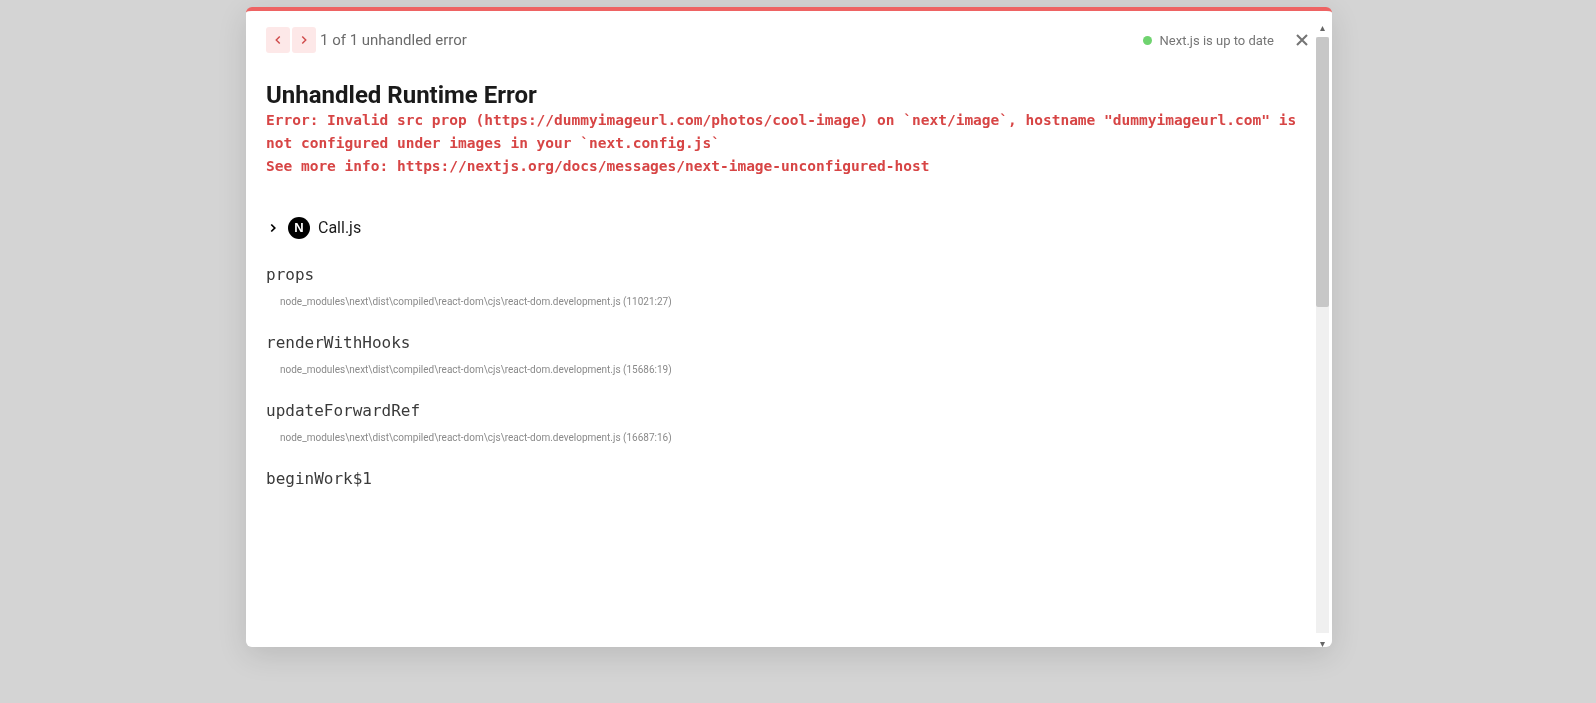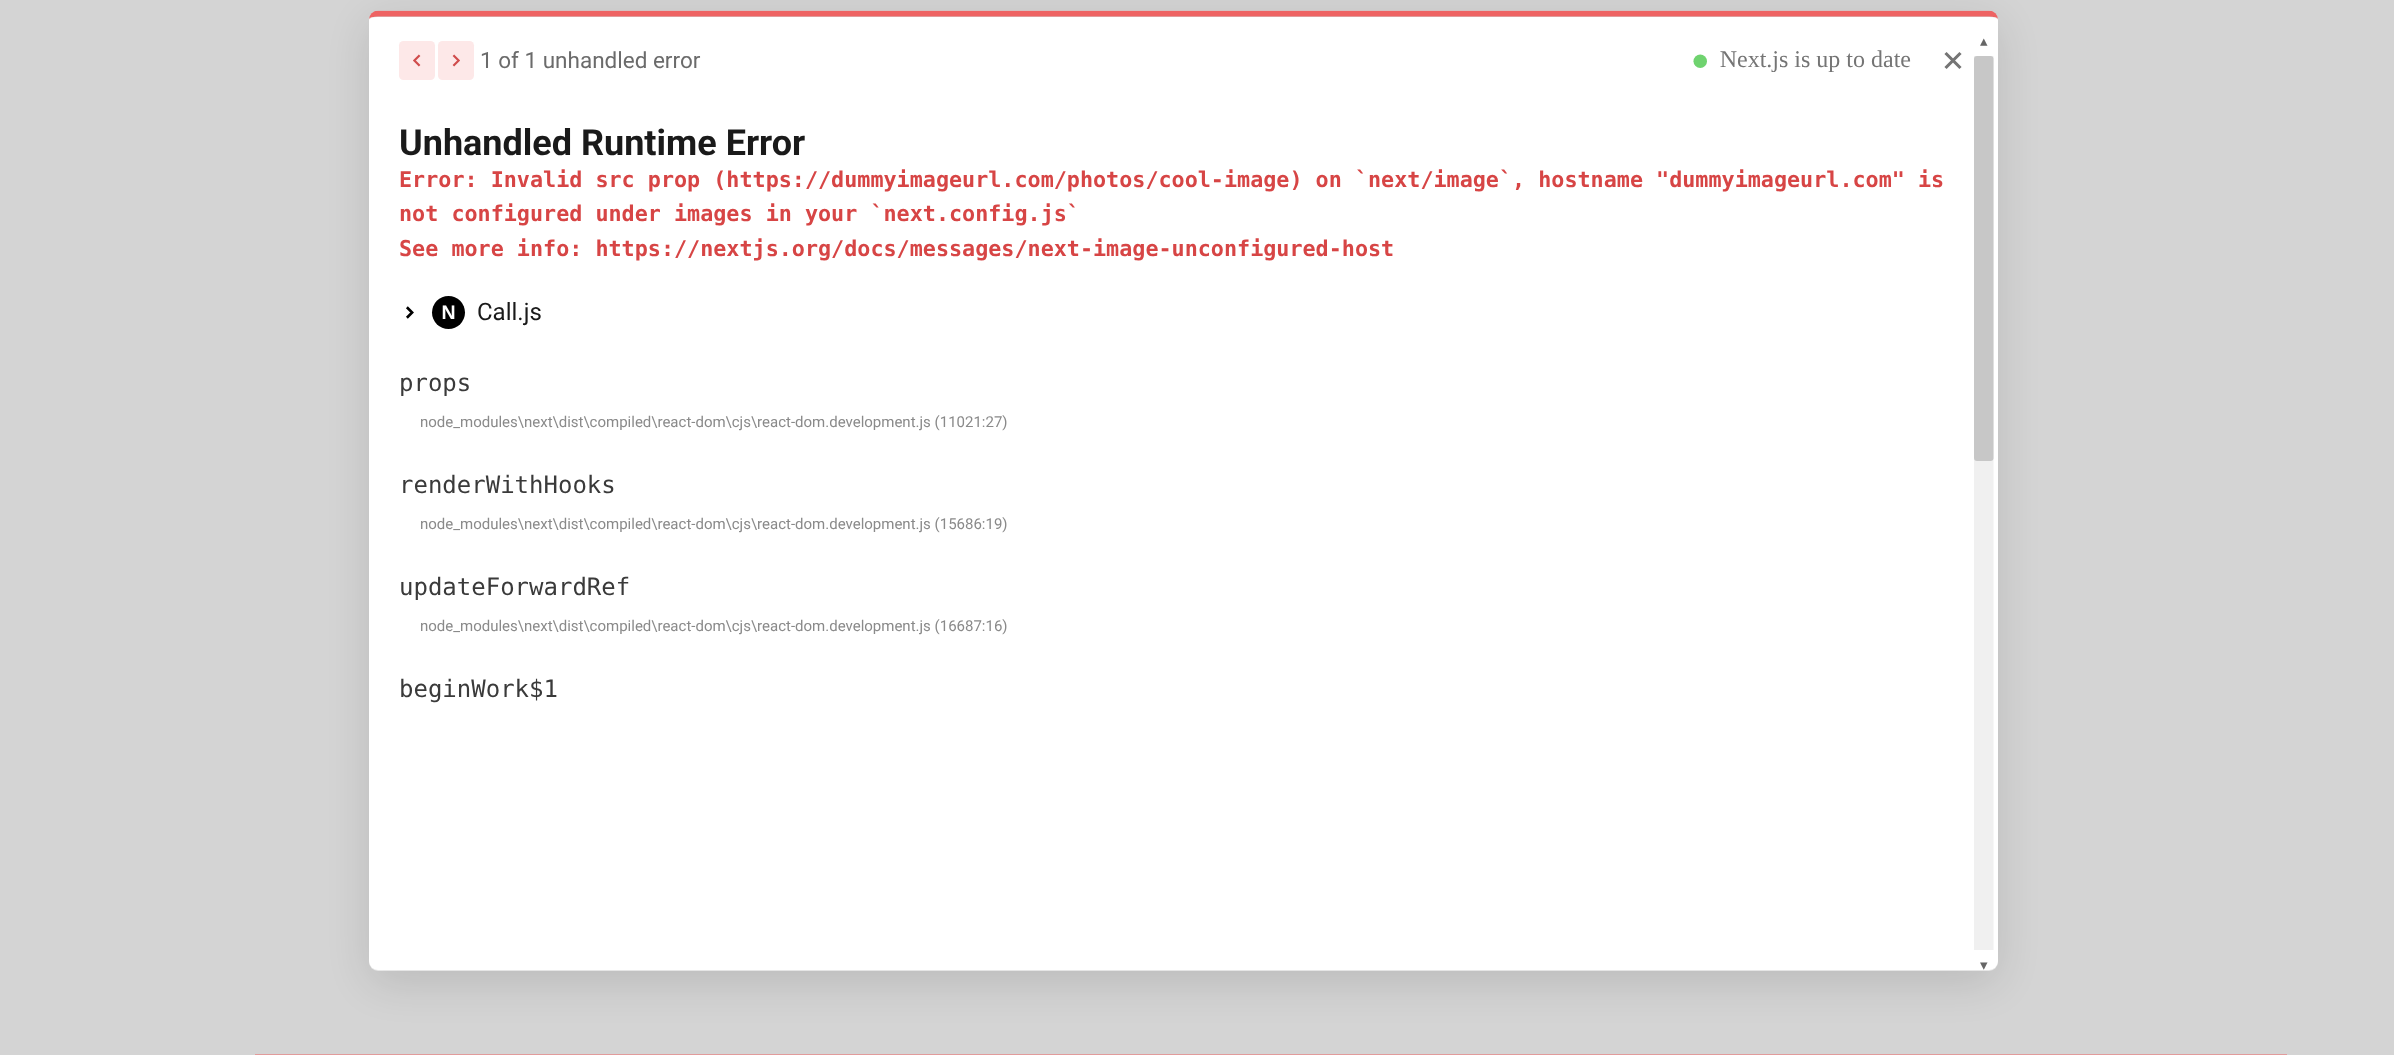--- a/index.html
+++ b/index.html
@@ -62,22 +62,21 @@
   .header-right {
     display: flex;
     align-items: center;
     gap: 18px;
   }
   .status {
     display: flex;
     align-items: center;
     gap: 8px;
     color: #757575;
-    font-size: 16px;
-    font-family: Liberation Serif, serif;
+    font-size: 13px;
   }
   .status-dot {
     width: 9px;
     height: 9px;
     background: #6fd36f;
     border-radius: 50%;
   }
   .close-btn {
     background: none;
     border: none;
@@ -91,21 +90,21 @@
     font-size: 24px;
     font-weight: 700;
     color: #1a1a1a;
   }
   .error-message {
     font-family: ui-monospace, SFMono-Regular, Menlo, Consolas, monospace;
     font-size: 14.5px;
     color: #d74545;
     font-weight: 600;
     line-height: 1.6;
-    margin-bottom: 18px;
+    margin-bottom: 38px;
     white-space: pre-wrap;
   }
   .callstack-title {
     font-size: 21px;
     font-weight: 500;
     color: #1a1a1a;
     margin-bottom: 20px;
   }
   .framework-row {
     display: flex;

